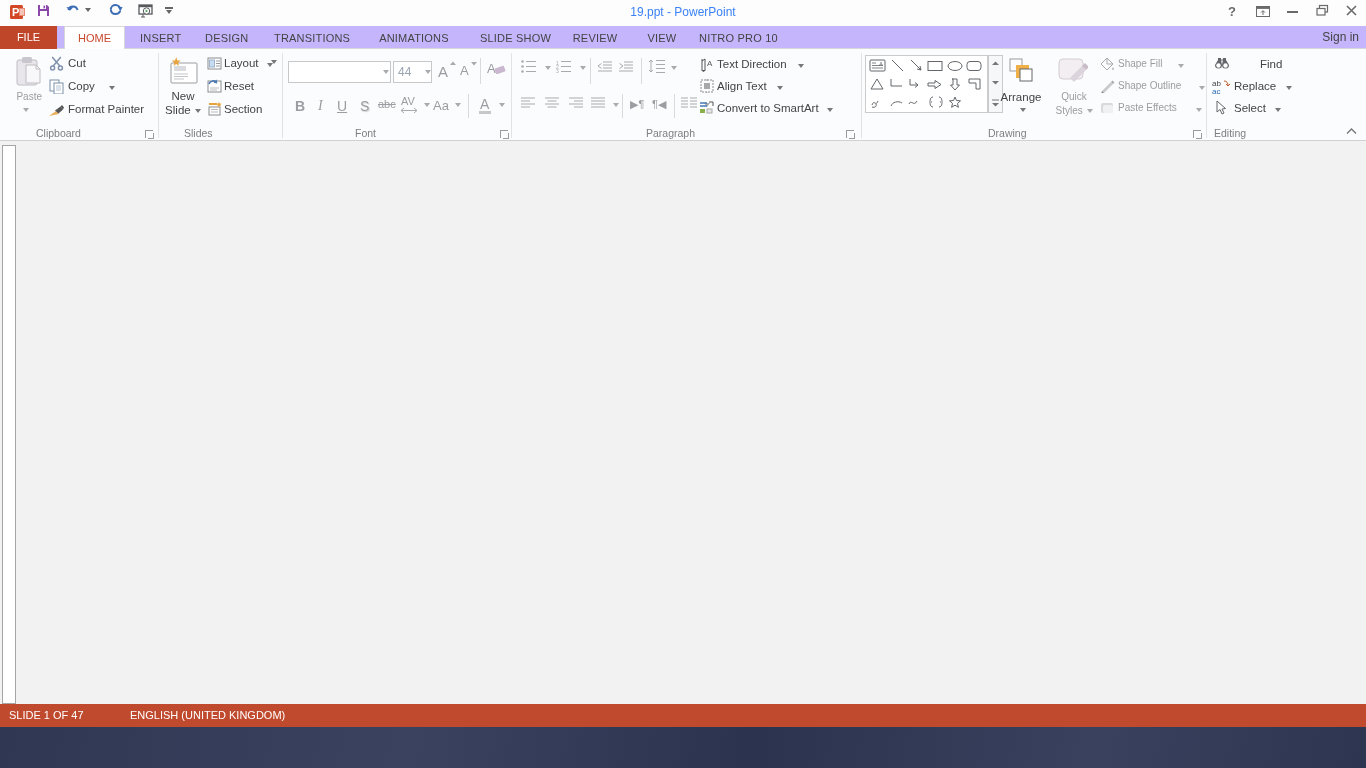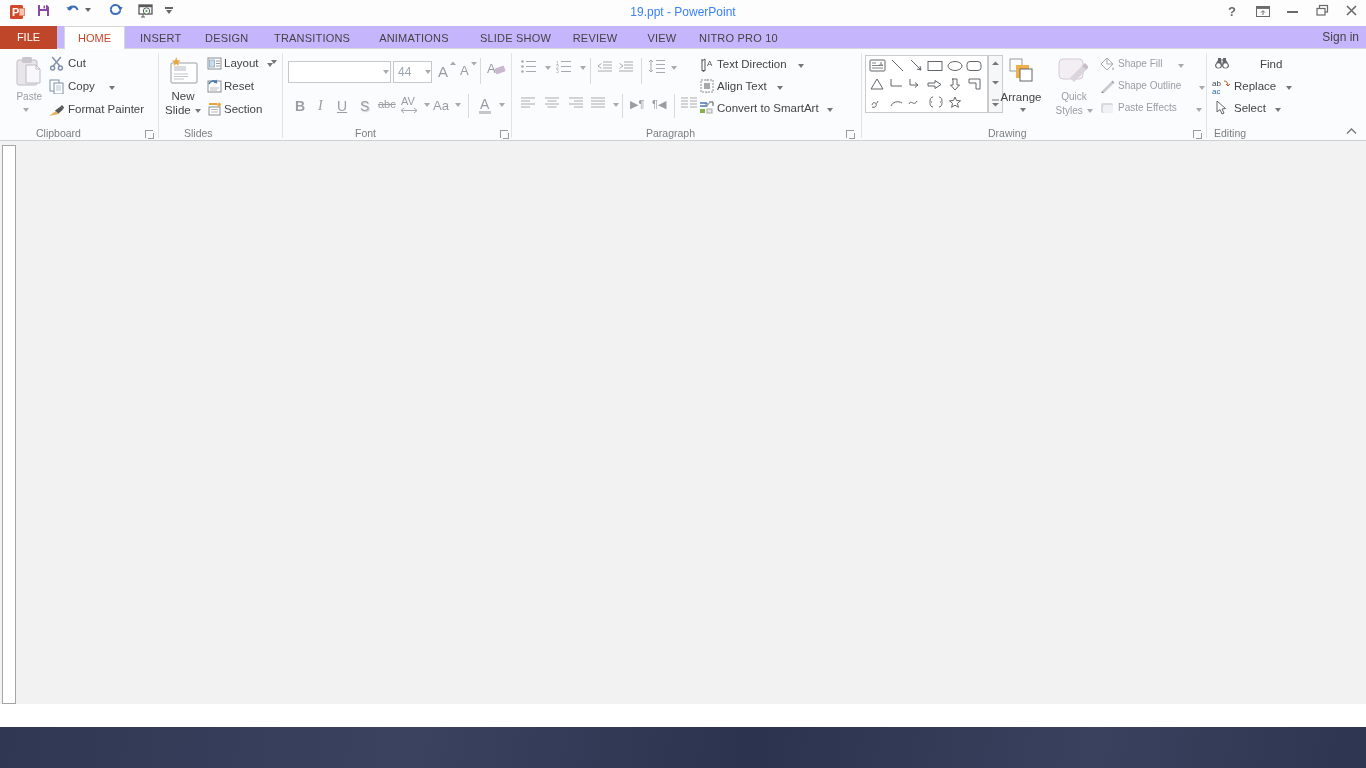--- a/index.html
+++ b/index.html
@@ -374,14 +374,18 @@
  <div class="btxt" style="left:1234px;top:31px">Replace</div><span class="darr" style="position:absolute;left:1283px;top:37px"></span>
  <svg class="abs" style="left:1215px;top:51px" width="12" height="15" viewBox="0 0 12 15">
         <path d="M2 1 L2 12 L5 9.5 L7 14 L9 13 L7 9 L10.5 8.5 Z" fill="#fff" stroke="#63666a"></path>
       </svg>
  <div class="btxt" style="left:1234px;top:53px">Select</div><span class="darr" style="position:absolute;left:1272px;top:59px"></span>
 </div>
 
 <div id="sorter"></div>
 <div id="sb"></div>
 
+<div id="status">
+ <span class="abs" style="left:9px;top:5px">SLIDE 1 OF 47</span>
+ <span class="abs" style="left:130px;top:5px">ENGLISH (UNITED KINGDOM)</span>
+</div>
 
 <div id="taskbar"></div>
 </div>
 </body></html>

